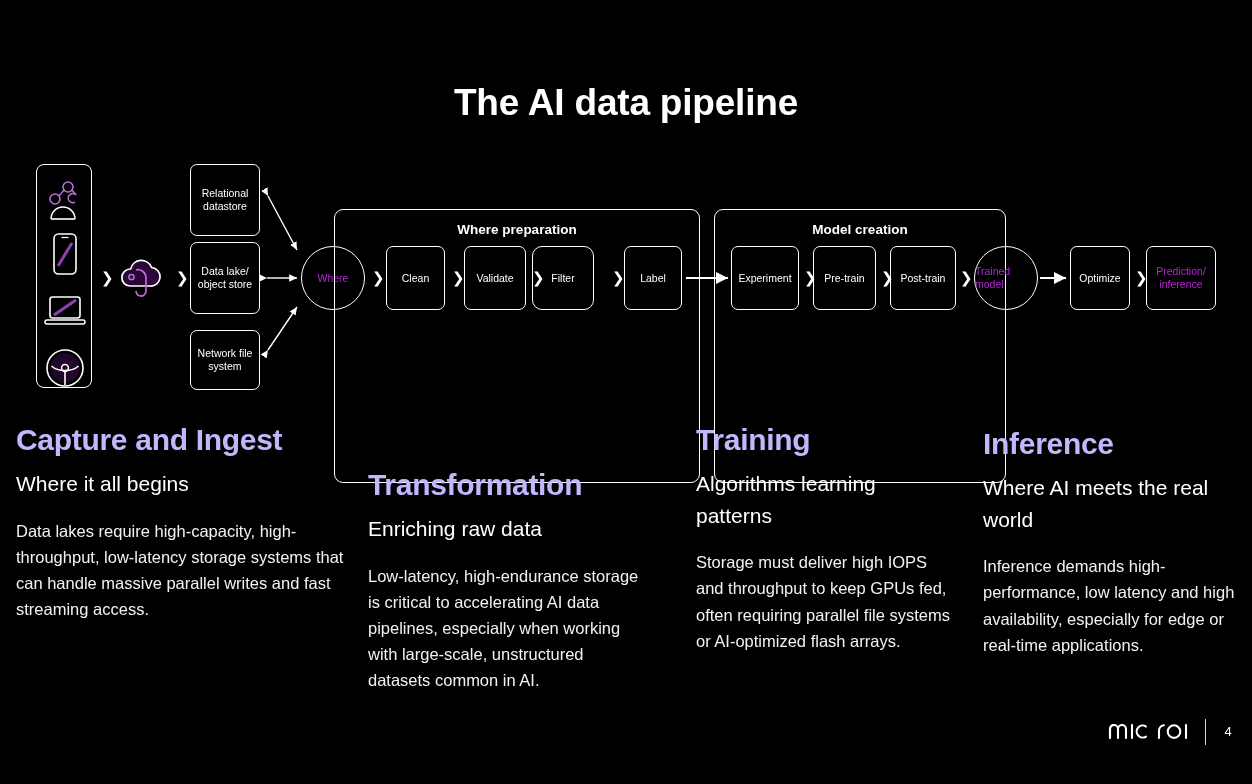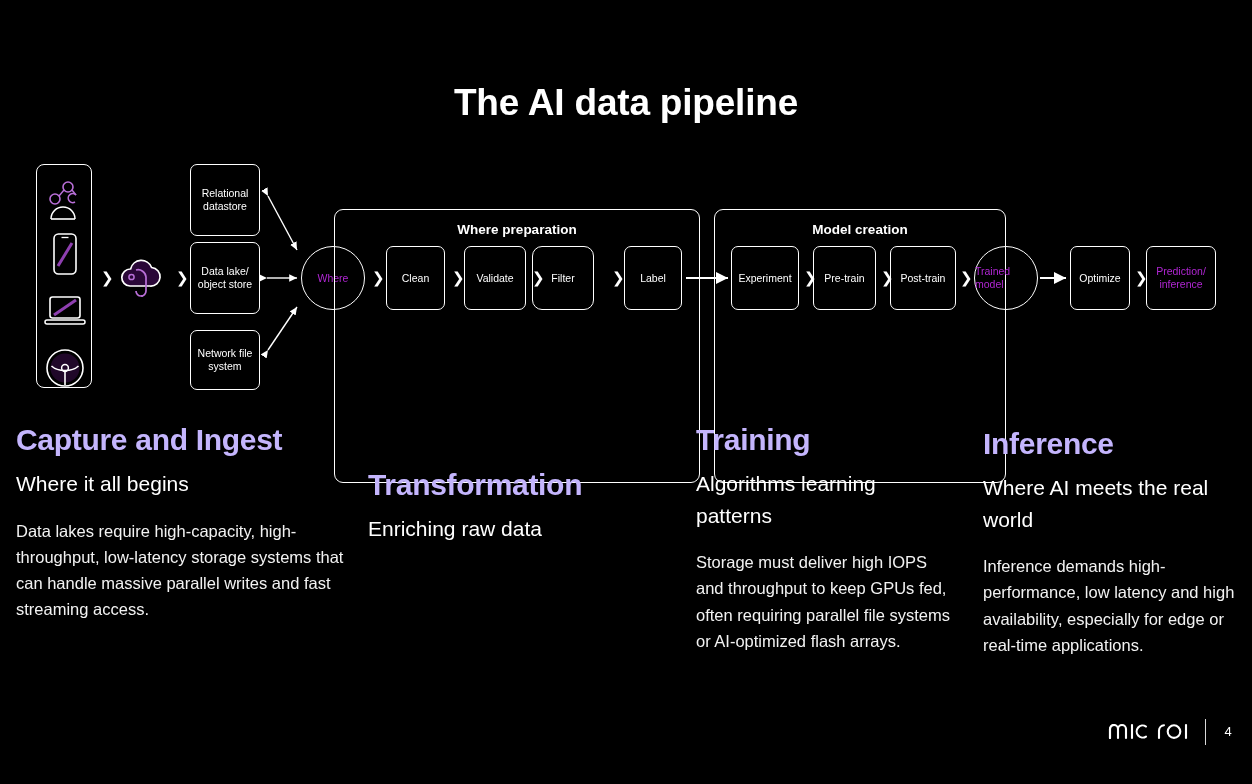--- a/index.html
+++ b/index.html
@@ -380,20 +380,21 @@
 </div>
 
 <div class="col c0">
   <h2>Capture and Ingest</h2>
   <h3>Where it all begins</h3>
   <p>Data lakes require high-capacity, high-throughput, low-latency storage systems that can handle massive parallel writes and fast streaming access.</p>
 </div>
 <div class="col c1">
   <h2>Transformation</h2>
   <h3>Enriching raw data</h3>
+  <p>Low-latency, high-endurance storage is critical to accelerating AI data pipelines, especially when working with large-scale, unstructured datasets common in AI.</p>
 </div>
 <div class="col c2">
   <h2>Training</h2>
   <h3>Algorithms learning patterns</h3>
   <p>Storage must deliver high IOPS and throughput to keep GPUs fed, often requiring parallel file systems or AI-optimized flash arrays.</p>
 </div>
 <div class="col c3">
   <h2>Inference</h2>
   <h3>Where AI meets the real world</h3>
   <p>Inference demands high-performance, low latency and high availability, especially for edge or real-time applications.</p>

